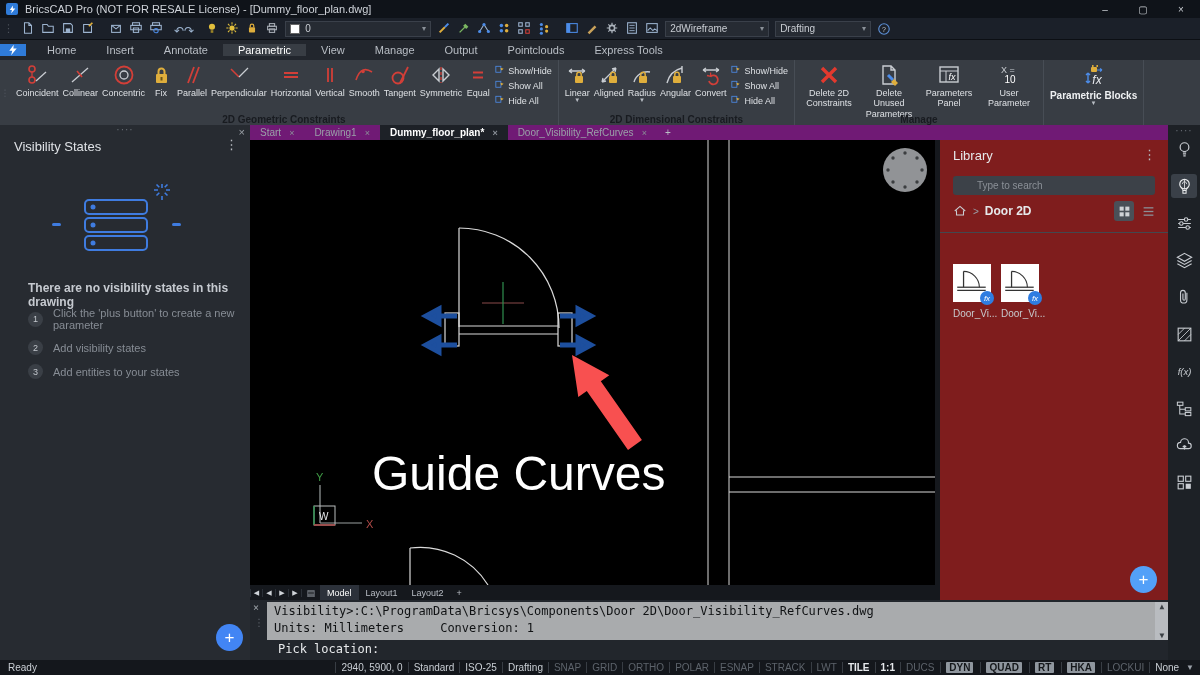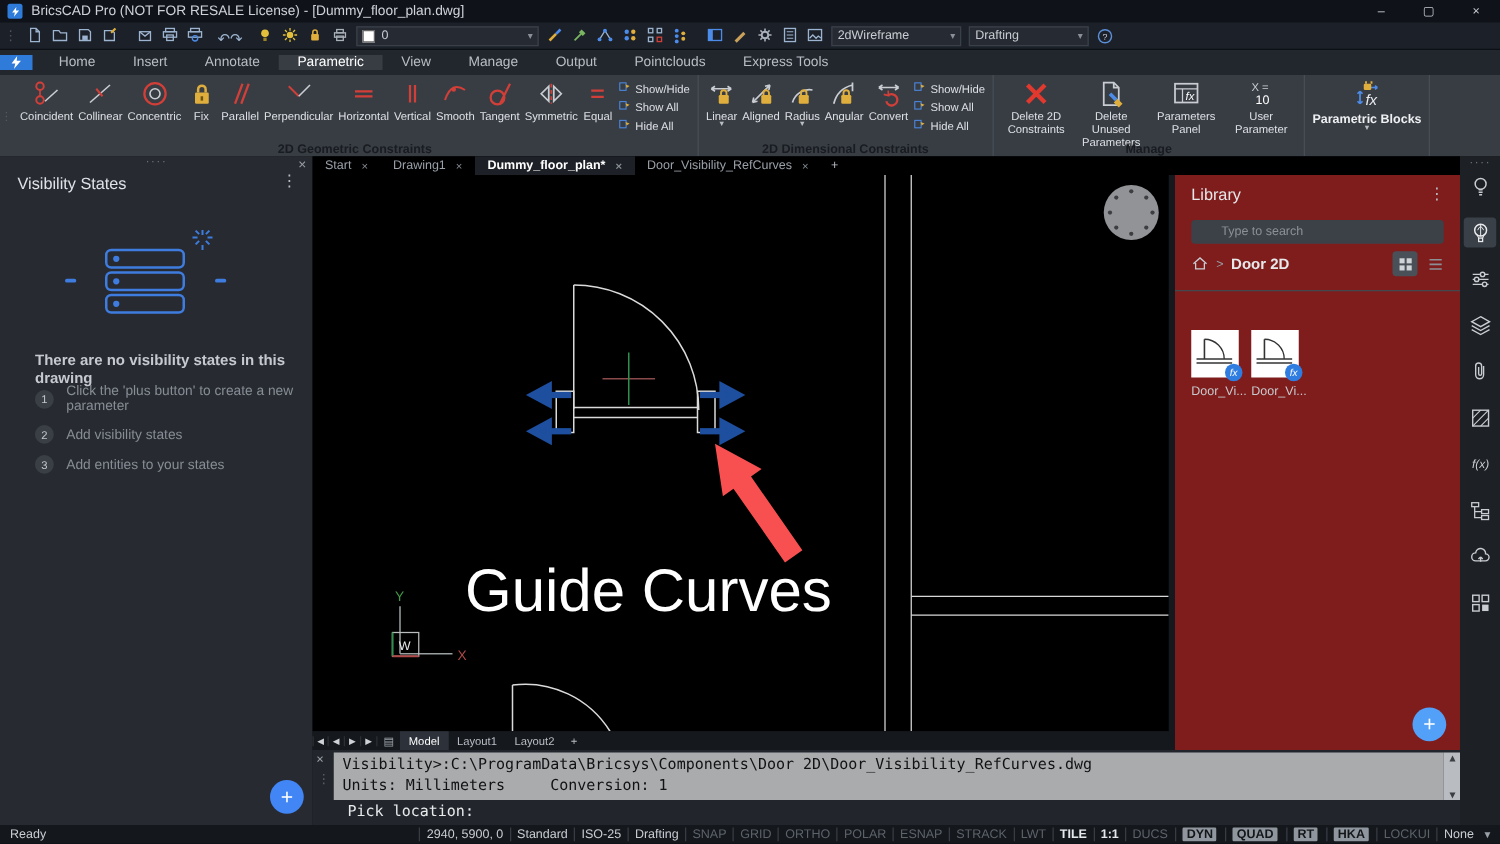--- a/index.html
+++ b/index.html
@@ -70,21 +70,21 @@
   #lp-msg{position:absolute;left:28px;top:156px;font-size:12px;font-weight:600;color:#c6cad0}
   #lp-steps{position:absolute;left:28px;top:182px;display:flex;flex-direction:column;gap:9px}
   .step{display:flex;align-items:center;gap:10px}
   .step .num{width:15px;height:15px;border-radius:50%;background:#3a3f46;color:#c3c7cd;
     font-size:9px;display:flex;align-items:center;justify-content:center;flex:0 0 auto}
   .step .txt{font-size:11px;color:#878d95}
   .fab{position:absolute;width:27px;height:27px;border-radius:50%;background:#4285f4;color:#fff;
     display:flex;align-items:center;justify-content:center;font-size:17px;cursor:default}
   #lp-fab{left:216px;top:499px}
 
-  #doctabs{position:absolute;left:250px;top:125px;width:918px;height:15px;background:#000000;
+  #doctabs{position:absolute;left:250px;top:125px;width:918px;height:15px;background:#701a75;
     display:flex;align-items:center;font-size:10px;color:#9aa0a8}
   .dtab{display:flex;align-items:center;gap:8px;padding:0 10px;height:15px;cursor:default;white-space:nowrap}
   .dtab.active{color:#fff;font-weight:bold;background:#1d2127}
   .dtab .x{font-size:9px;color:#8a9098}
   #dtab-add{padding:0 8px;color:#b9bec5;cursor:default}
 
   #canvas{position:absolute;left:250px;top:140px;width:685px;height:445px;background:#000;overflow:hidden}
   #annotation{position:absolute;left:122px;top:306px;font-size:48px;color:#fff;white-space:nowrap}
 
   #layoutbar{position:absolute;left:250px;top:585px;width:685px;height:15px;background:#15181d;

